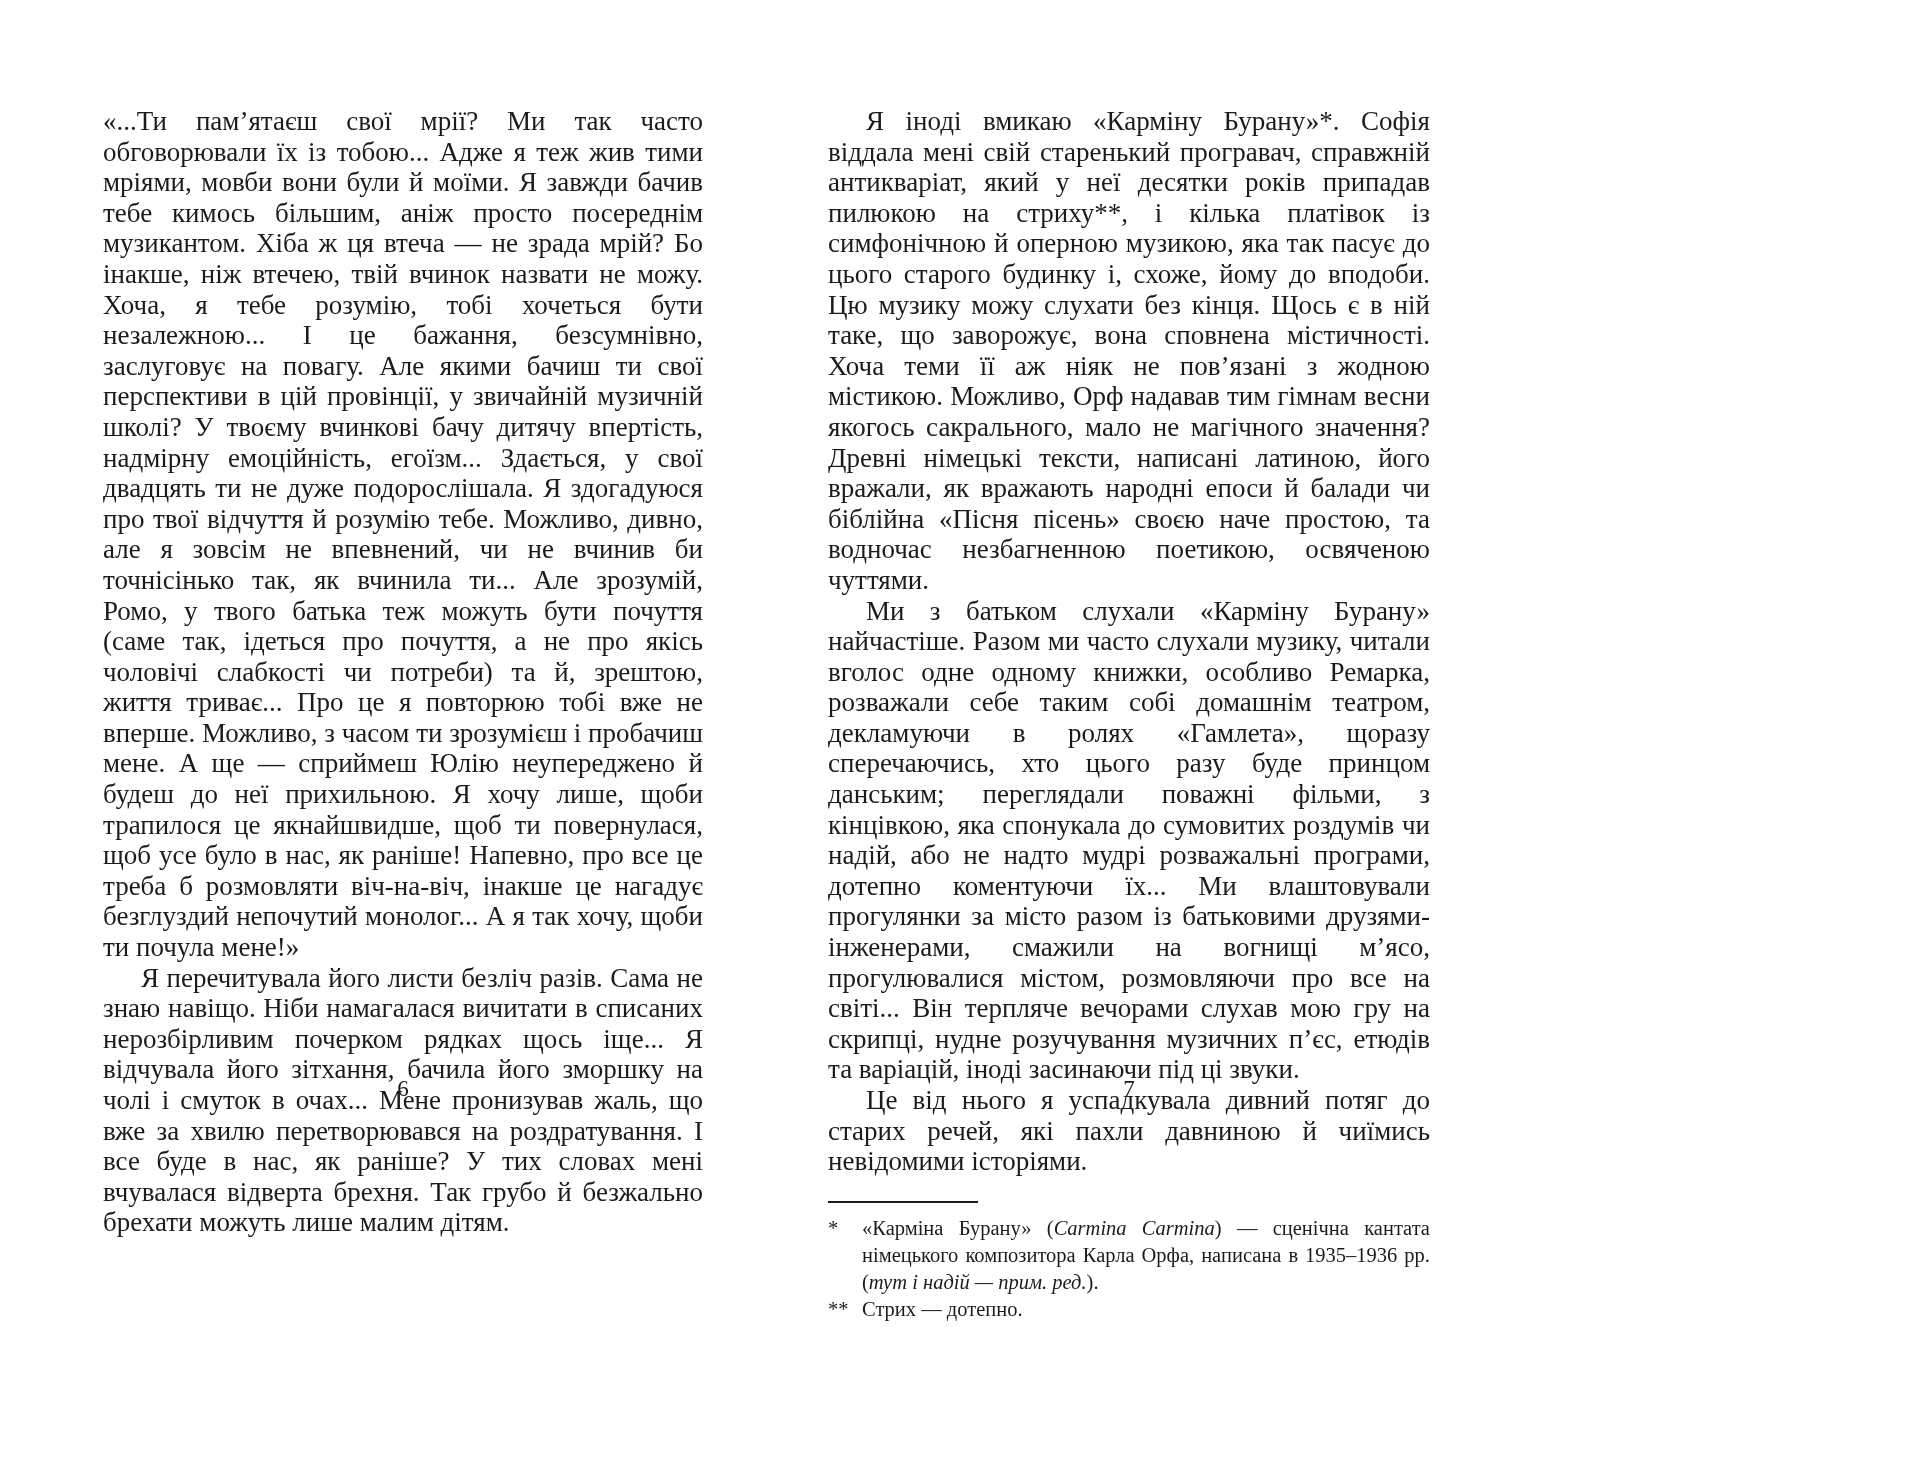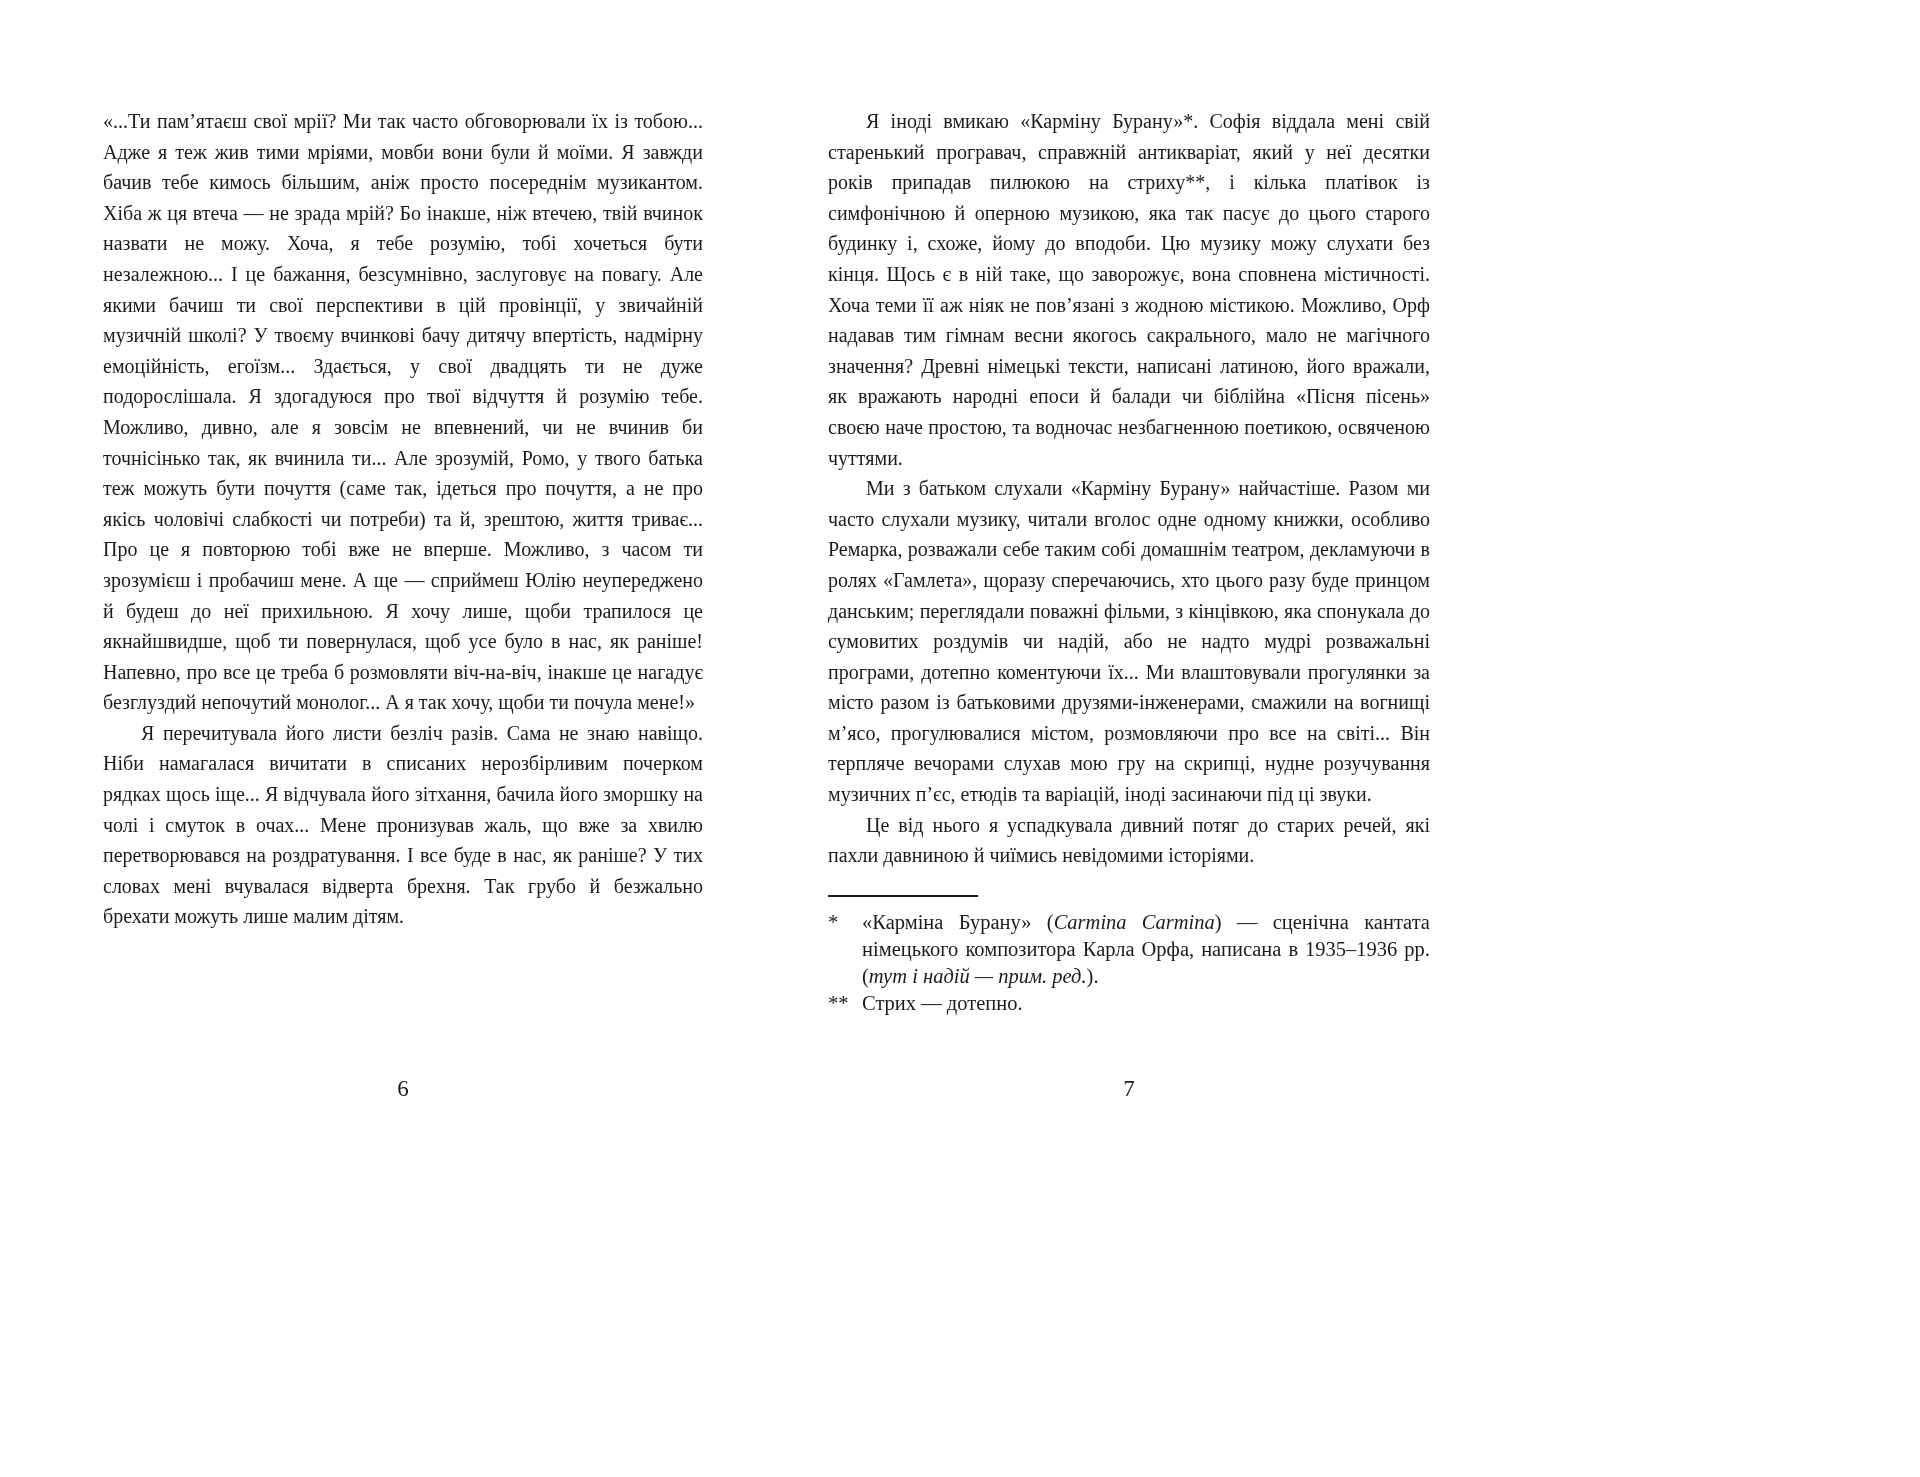--- a/index.html
+++ b/index.html
@@ -24,21 +24,21 @@
   .page {
     position: absolute;
     top: 0;
     height: 1477px;
   }
   .page-left  { left: 103px;  width: 600px; }
   .page-right { left: 828px;  width: 602px; }
 
   .text-block {
     margin-top: 106px;
-    font-size: 20px;
+    font-size: 27px;
     line-height: 30.6px;
     text-align: justify;
     text-justify: inter-word;
   }
   .para {
     margin: 0;
     text-indent: 38px;
   }
   
   .page-left .text-block .para:first-child { text-indent: 0; }

